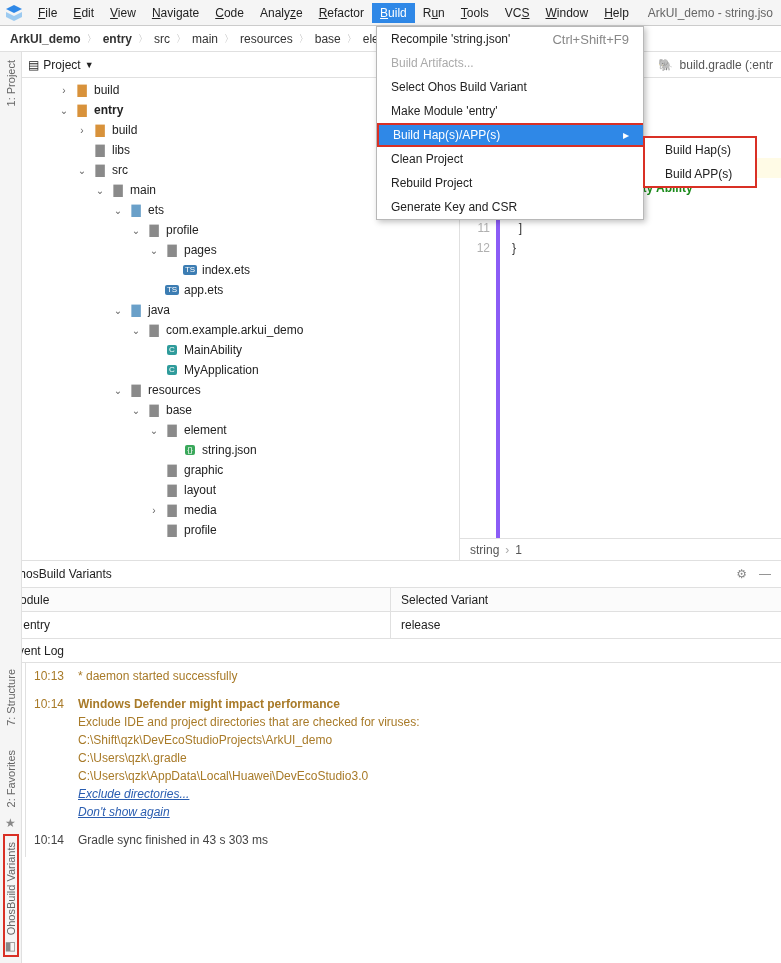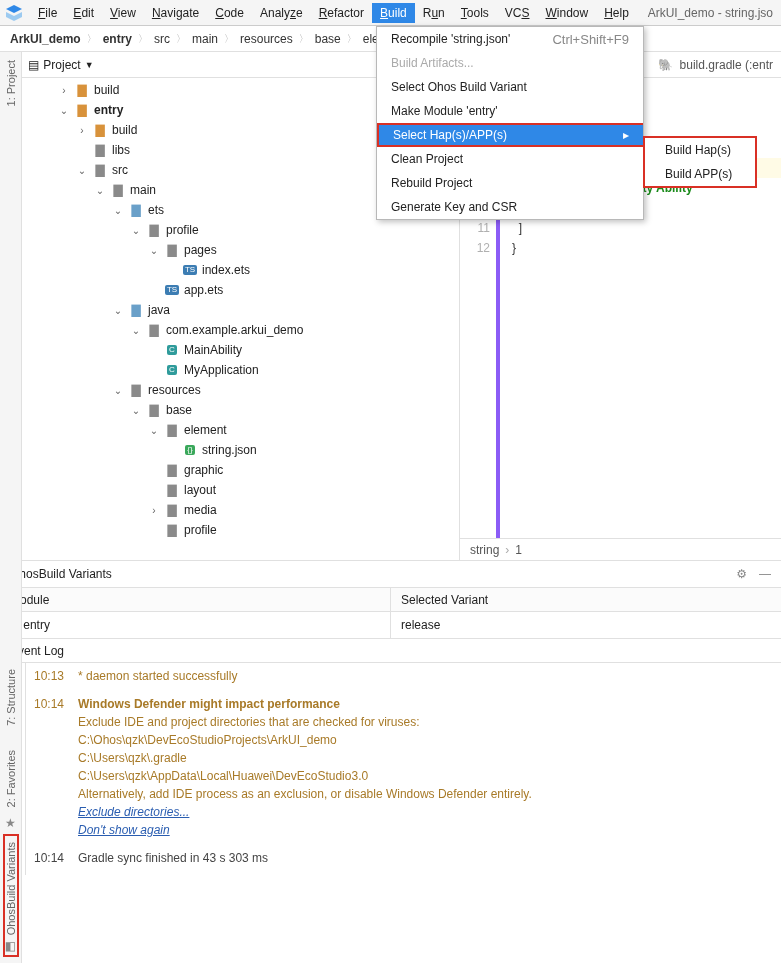--- a/index.html
+++ b/index.html
@@ -356,33 +356,29 @@
       <div class="event-row">
           <div class="event-time">10:14</div>
           <div class="event-msg bold">Windows Defender might impact performance</div>
         </div>
       <div class="event-row">
           <div class="event-time"></div>
           <div class="event-msg">Exclude IDE and project directories that are checked for viruses:</div>
         </div>
       <div class="event-row">
           <div class="event-time"></div>
-          <div class="event-msg">C:\Ohos\qzk\DevEcoStudioProjects\ArkUI_demo</div>
+          <div class="event-msg">C:\Shift\qzk\DevEcoStudioProjects\ArkUI_demo</div>
         </div>
       <div class="event-row">
           <div class="event-time"></div>
           <div class="event-msg">C:\Users\qzk\.gradle</div>
         </div>
       <div class="event-row">
           <div class="event-time"></div>
           <div class="event-msg">C:\Users\qzk\AppData\Local\Huawei\DevEcoStudio3.0</div>
-        </div>
-      <div class="event-row">
-          <div class="event-time"></div>
-          <div class="event-msg">Alternatively, add IDE process as an exclusion, or disable Windows Defender entirely.</div>
         </div>
       <div class="event-row">
           <div class="event-time"></div>
           <div class="event-msg"><span class="link">Exclude directories...</span></div>
         </div>
       <div class="event-row">
           <div class="event-time"></div>
           <div class="event-msg"><span class="link">Don't show again</span></div>
         </div>
       <div style="height:10px;"></div>
@@ -407,21 +403,21 @@
 
 <div class="build-menu">
   <div class="mi">
       <span>Recompile 'string.json'</span>
       <span class="keys">Ctrl+Shift+F9</span>
     </div>
   <div class="mi disabled">Build Artifacts...</div>
   <div class="mi">Select Ohos Build Variant</div>
   <div class="mi">Make Module 'entry'</div>
   <div class="mi sel" style="border:2px solid #d93025; border-right:none;">
-    <span>Select Hap(s)/APP(s)</span>
+    <span>Build Hap(s)/APP(s)</span>
       <span>▸</span>
   </div>
   <div class="mi">Clean Project</div>
   <div class="mi">Rebuild Project</div>
   <div class="mi">Generate Key and CSR</div>
 </div>
 
 <div class="sub-menu">
   <div class="mi">Build Hap(s)</div>
   <div class="mi">Build APP(s)</div>

